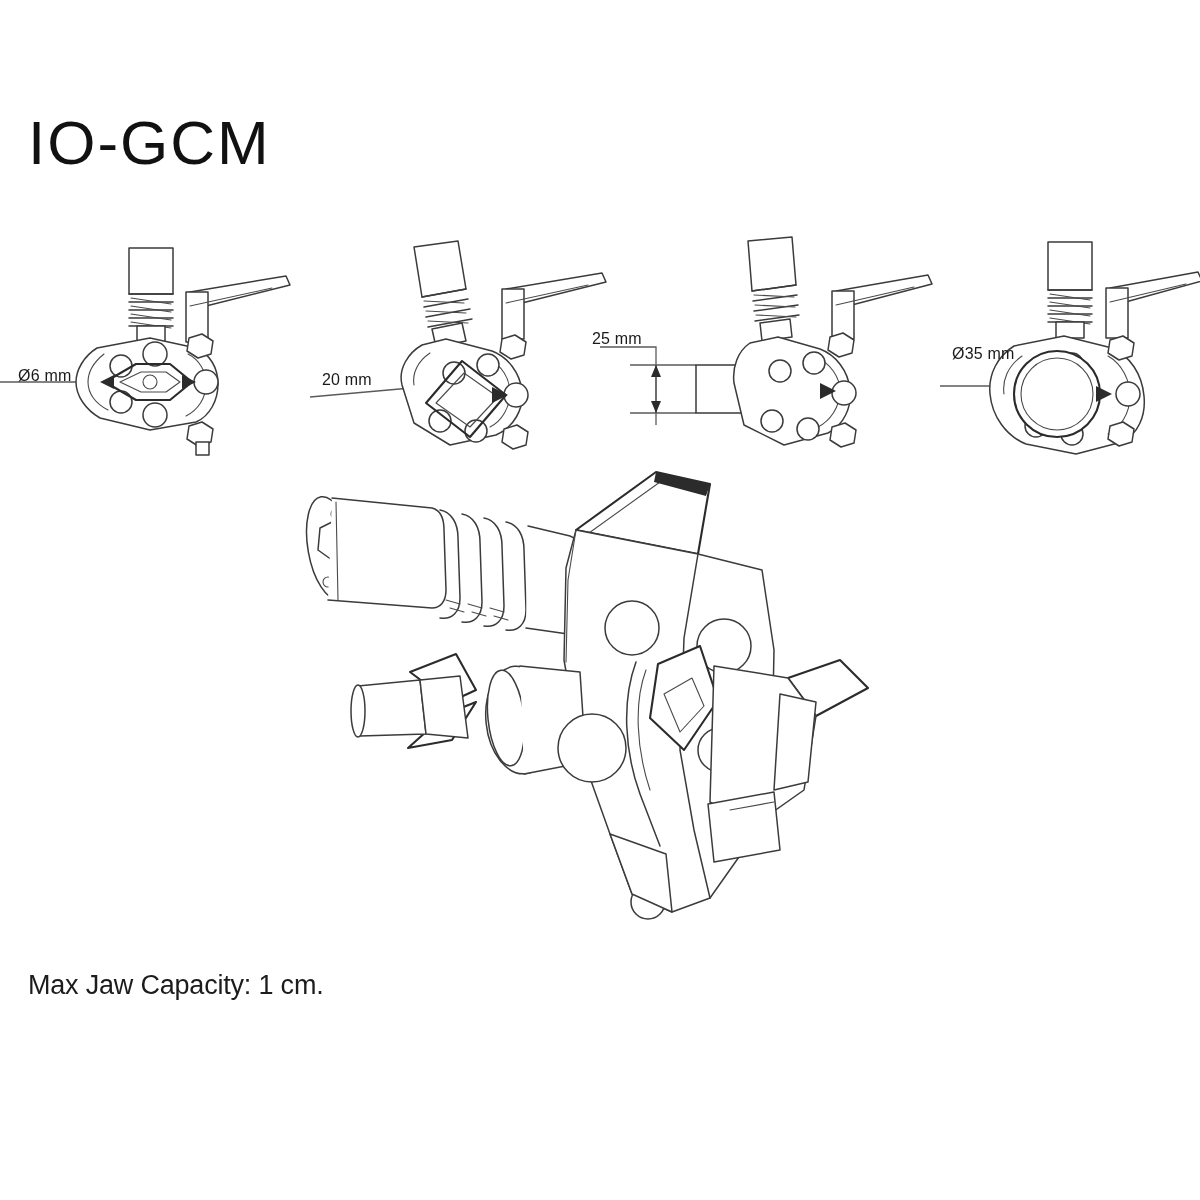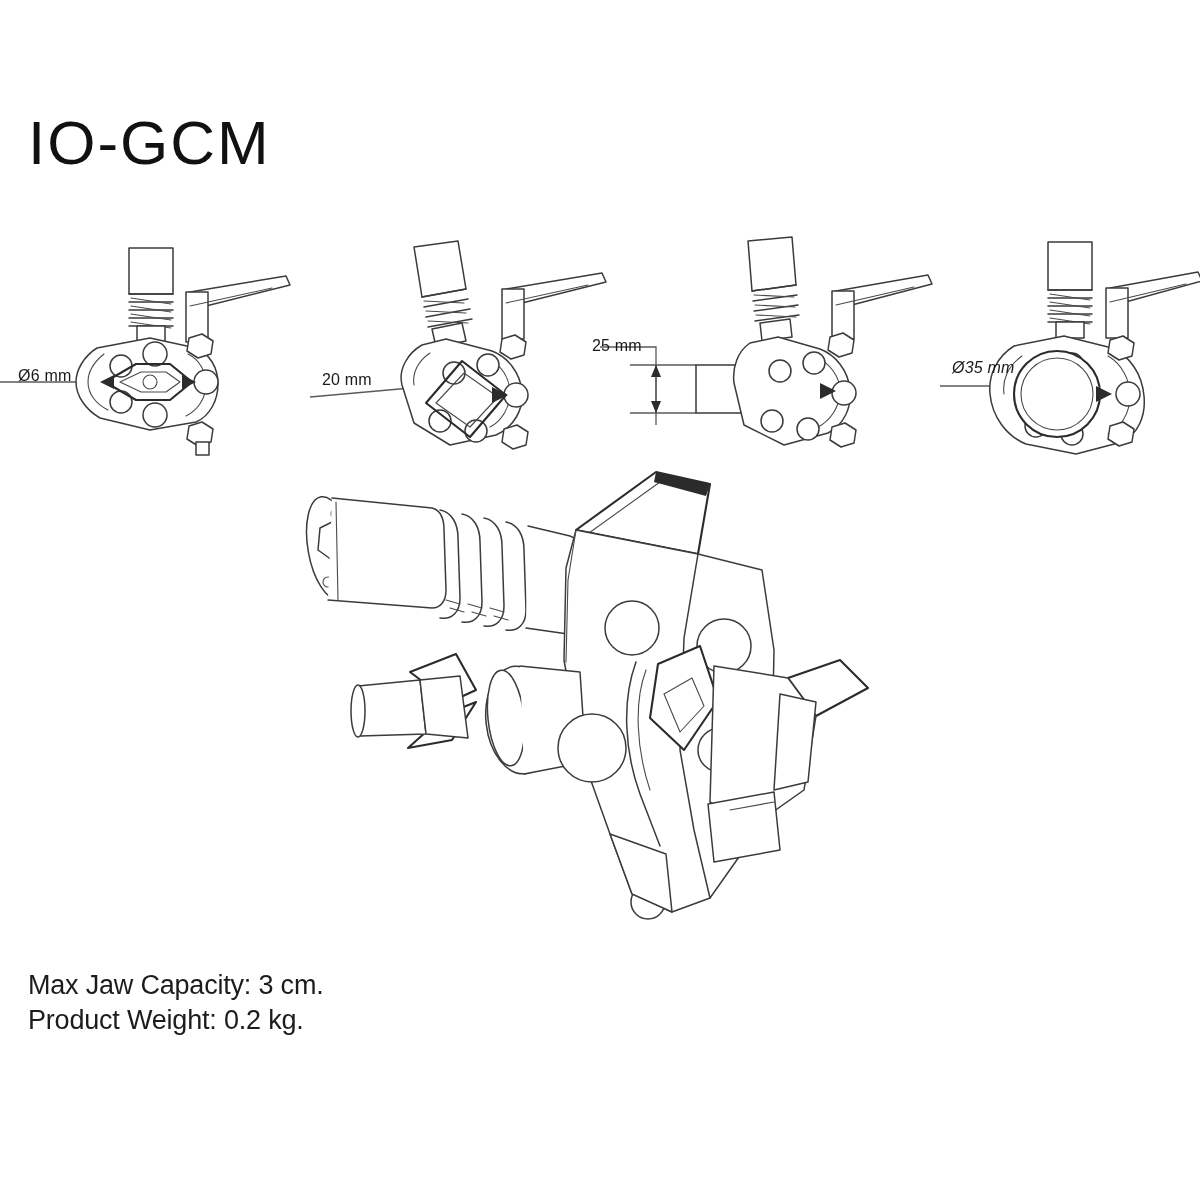--- a/index.html
+++ b/index.html
@@ -199,21 +199,21 @@
         <circle class="wht ln" cx="214" cy="138" r="11"></circle>
         <circle class="wht ln" cx="172" cy="196" r="11"></circle>
         <circle class="wht ln" cx="208" cy="204" r="11"></circle>
         <circle class="wht ln" cx="244" cy="168" r="12"></circle>
         <path class="ln wht" d="M230,112 l13,-4 l11,7 l-2,13 l-13,4 l-11,-7 z"></path>
         <path class="ln wht" d="M232,202 l13,-4 l11,7 l-2,13 l-13,4 l-11,-7 z"></path>
         <path class="blk" d="M236,166 l-16,-8 l0,16 z"></path>
       </g>
     </svg>
   </div>
-  <div class="callout-label" style="left:592px; top:338px;">25 mm</div>
+  <div class="callout-label" style="left:592px; top:331px;">25 mm</div>
 
   <div class="fig" style="left:940px; top:228px; width:260px; height:235px;">
     <svg width="260" height="235" viewBox="0 0 260 235">
       <g>
         <line class="dim" x1="0" y1="158" x2="136" y2="158"></line>
         <polygon class="blk" points="136,158 124,153 124,163"></polygon>
       </g>
 
       <g>
         <rect class="wht ln" x="108" y="14" width="44" height="48"></rect>
@@ -241,21 +241,21 @@
         <circle class="wht ln" cx="188" cy="166" r="12"></circle>
         <path class="ln wht" d="M170,112 l13,-4 l11,7 l-2,13 l-13,4 l-11,-7 z"></path>
         <path class="ln wht" d="M170,198 l13,-4 l11,7 l-2,13 l-13,4 l-11,-7 z"></path>
 
         <circle class="wht ln-h" cx="117" cy="166" r="43"></circle>
         <circle class="wht ln-t" cx="117" cy="166" r="36"></circle>
         <path class="blk" d="M172,166 l-16,-8 l0,16 z"></path>
       </g>
     </svg>
   </div>
-  <div class="callout-label" style="left:952px; top:360px;font-style:italic;">Ø35 mm</div>
+  <div class="callout-label" style="left:952px; top:346px;">Ø35 mm</div>
 
   <div class="fig" style="left:280px; top:450px; width:620px; height:500px;">
     <svg width="620" height="500" viewBox="0 0 620 500">
 
       <g>
 
         <ellipse class="wht ln" cx="50" cy="98" rx="22" ry="52" transform="rotate(-10 50 98)"></ellipse>
         <path class="wht ln" d="M40,78 l16,-8 l14,10 l-2,22 l-16,8 l-14,-10 z"></path>
         <circle class="ln-t wht" cx="56" cy="64" r="5"></circle>
         <circle class="ln-t wht" cx="48" cy="132" r="5"></circle>
@@ -324,17 +324,16 @@
         <path class="ln wht" d="M434,216 L508,228 L536,266 L524,340 L470,378 L430,352 Z"></path>
         <path class="ln wht" d="M500,244 L536,252 L528,332 L494,340 Z"></path>
         <path class="ln wht" d="M428,354 L494,342 L500,400 L434,412 Z"></path>
         <path class="ln-t" d="M450,360 L494,352"></path>
       </g>
 
     </svg>
   </div>
 
   <div id="spec-block">
-    <div class="spec-line">Max Jaw Capacity: 3 cm.</div>
-    <div class="spec-line">Product Weight: 0.2 kg.</div>
+    <div class="spec-line">Max Jaw Capacity: 1 cm.</div>
   </div>
 
 </div>
 
 </body></html>

